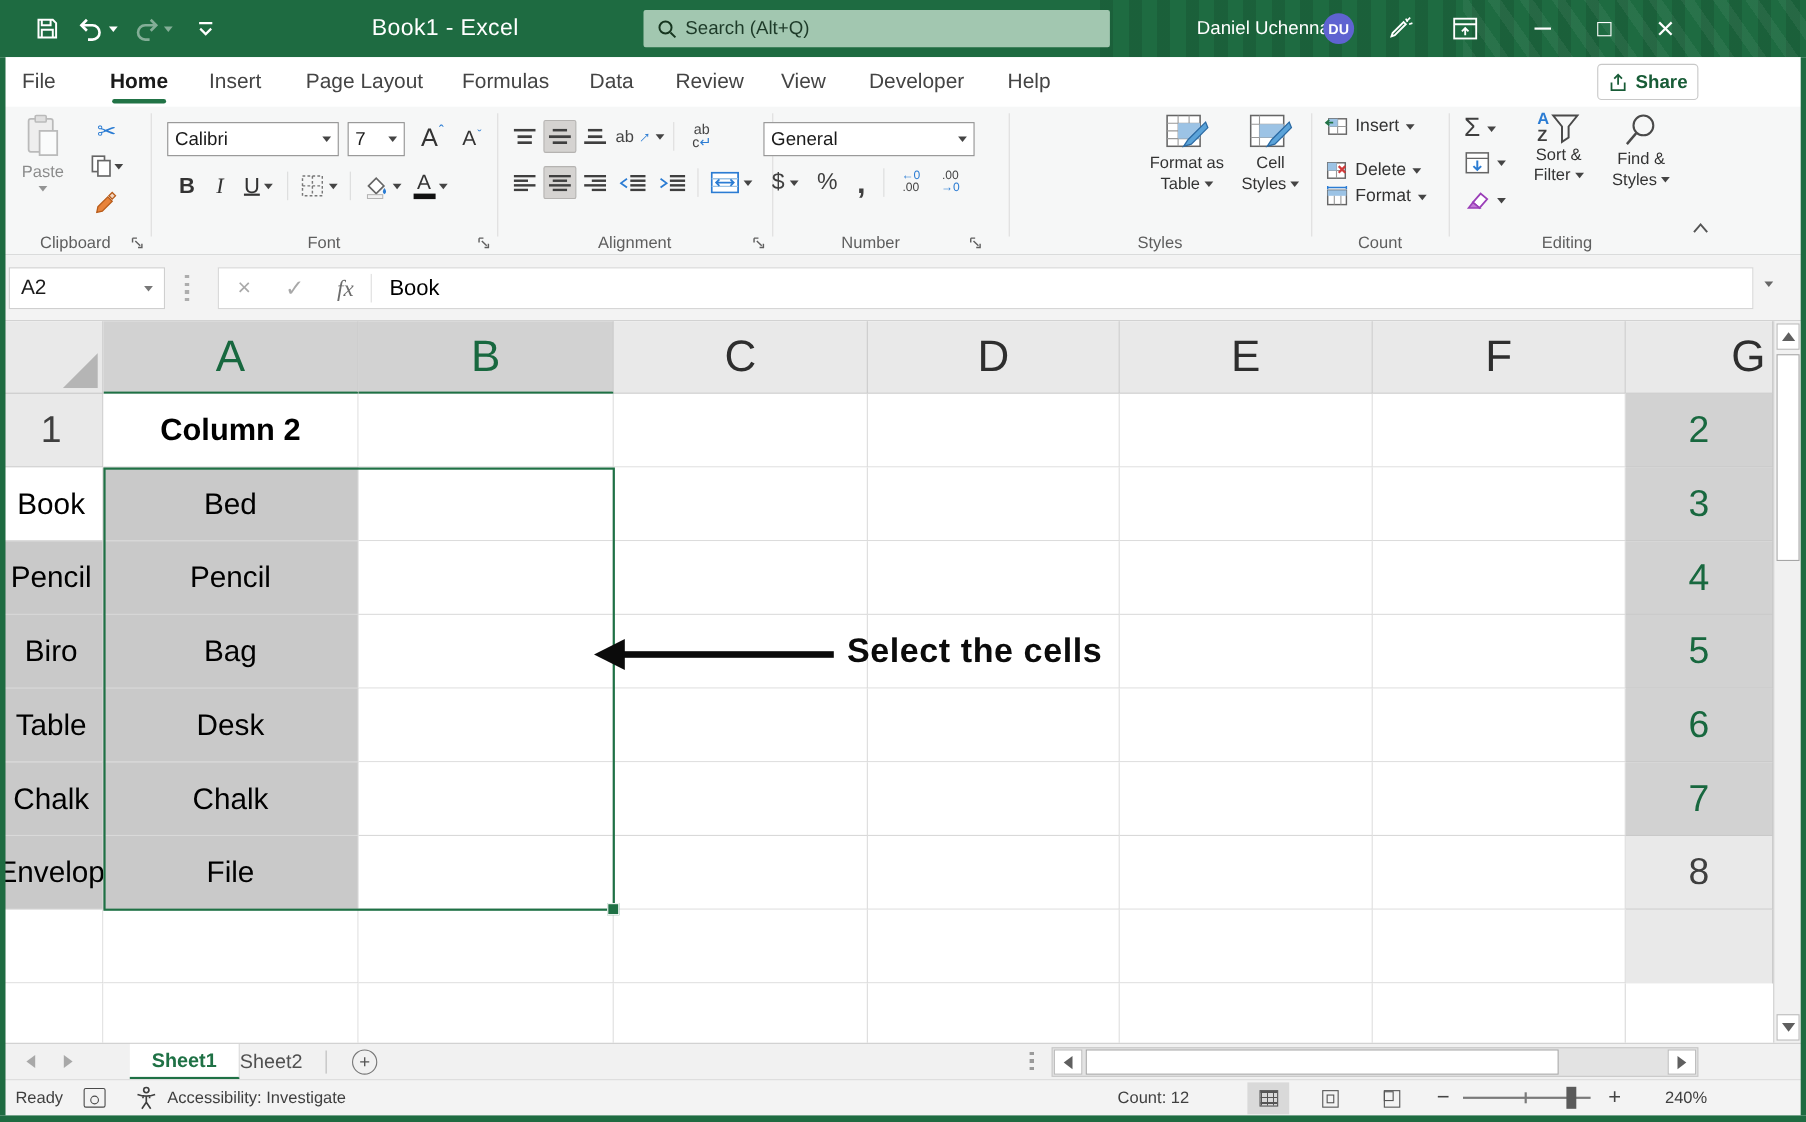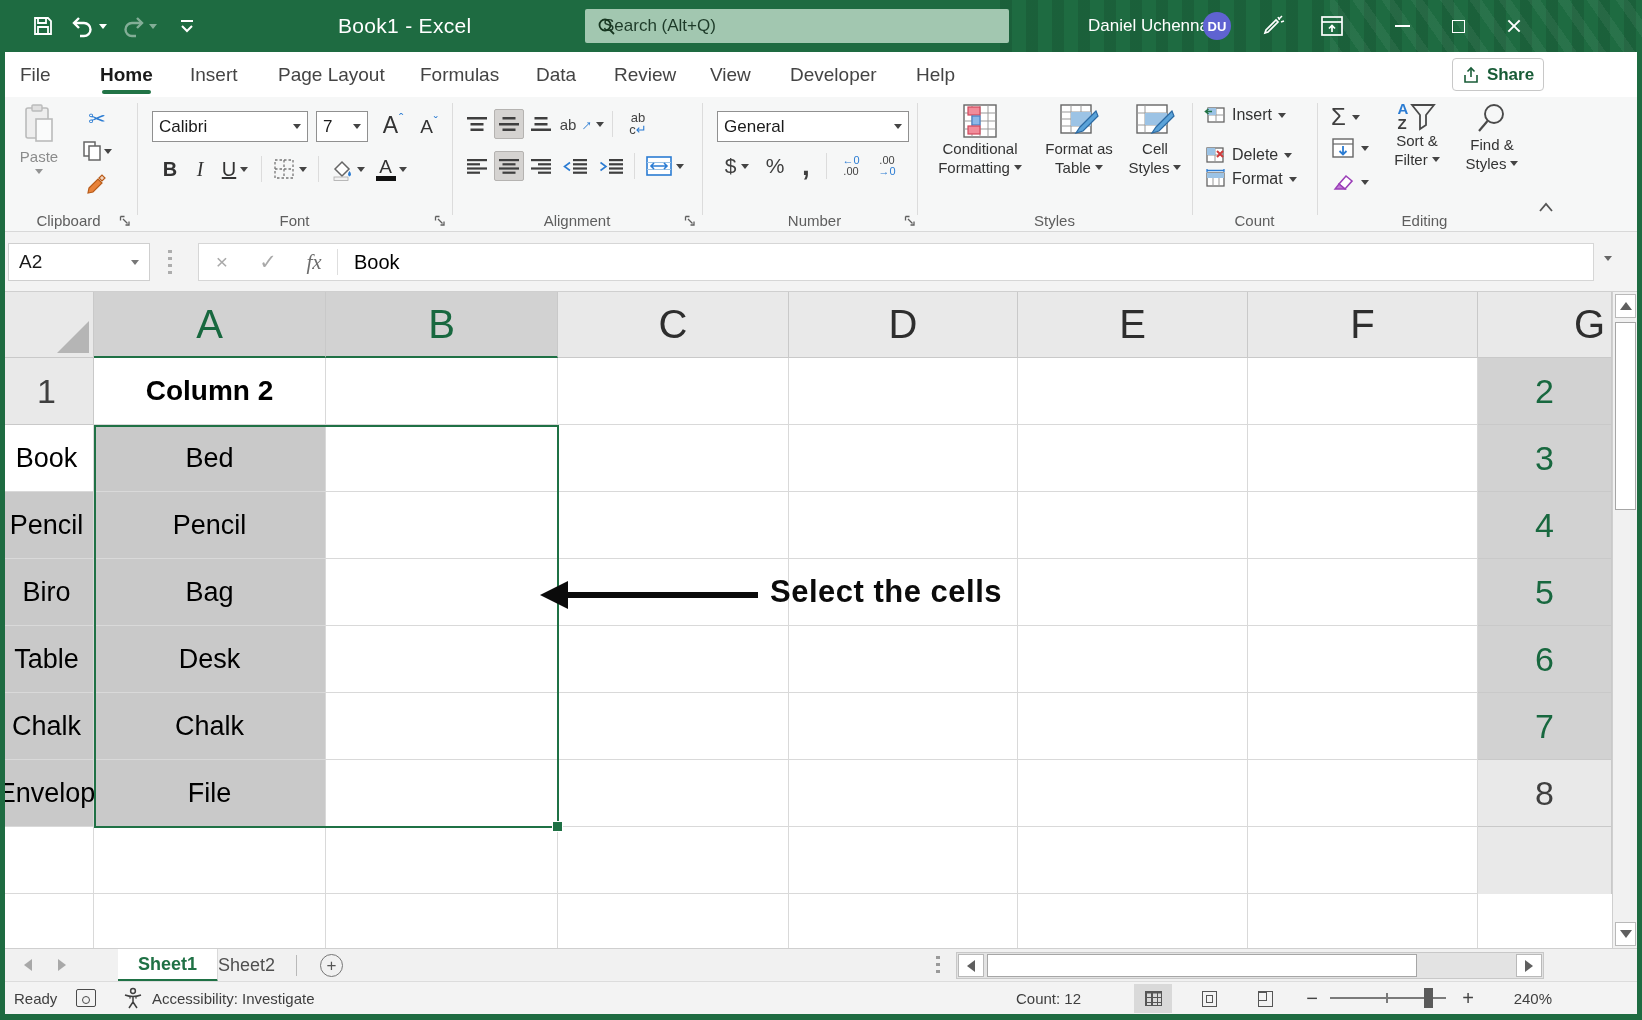--- a/index.html
+++ b/index.html
@@ -13,21 +13,21 @@
     background:repeating-linear-gradient(90deg, rgba(0,0,0,.10) 0 12px, transparent 12px 26px); }
   .tb-deco2 { left:1330px; top:0; width:312px; height:52px;
     background:repeating-linear-gradient(55deg, rgba(255,255,255,.05) 0 10px, transparent 10px 24px); }
   .tb-btn { display:flex; align-items:center; justify-content:center; }
   #save-btn { left:26px; top:10px; width:34px; height:32px; }
   #undo-btn { left:66px; top:10px; width:44px; height:32px; }
   #redo-btn { left:116px; top:10px; width:44px; height:32px; opacity:.45; }
   #qat-btn  { left:172px; top:10px; width:30px; height:32px; }
   #wintitle { left:338px; top:0; height:52px; display:flex; align-items:center; font-size:21px; letter-spacing:.3px; }
   #searchbox { left:585px; top:9px; width:424px; height:34px; background:#a2c7b0; border-radius:2px;
-    display:flex; align-items:center; padding-left:18px; }
+    display:flex; align-items:center; padding-left:38px; }
   #searchbox input { background:transparent; border:none; outline:none; font-size:17px; color:#16351f;
     font-family:"Liberation Sans", sans-serif; width:330px; }
   #searchbox input::placeholder { color:#1d3a28; opacity:1; }
   #search-glyph { left:597px; top:17px; }
   #username { left:1088px; top:0; height:52px; display:flex; align-items:center; font-size:17px; }
   #avatar { left:1203px; top:12px; width:28px; height:28px; border-radius:50%; background:#5f63d1;
     display:flex; align-items:center; justify-content:center; font-size:13px; font-weight:bold; color:#fff; }
   #pen-btn { left:1252px; top:10px; width:40px; height:32px; }
   #ribopt-btn { left:1312px; top:10px; width:40px; height:32px; }
   #min-btn { left:1374px; top:0; width:56px; height:52px; }
@@ -498,21 +498,21 @@
         <span class="glabel">Alignment</span>
       </div>
     <span class="launcher">
         <svg width="12" height="12" viewBox="0 0 12 12">
           <path d="M1.5 1.5 h4 M1.5 1.5 v4 M4 4 l4.5 4.5 M10 6.5 v3.5 h-3.5" fill="none" stroke="#5f5f5f" stroke-width="1.3"></path>
         </svg>
       </span>
   </div>
   <div class="gsep" style="left:702px;"></div>
 
-  <div class="group" style="left:707px; width:215px;padding-left:16px;">
+  <div class="group" style="left:684px; width:215px;padding-left:16px;">
     <div class="combo abs" style="left:10px; top:14px; width:192px; height:31px;">
       <span>General</span>
         <span class="chev"></span>
     </div>
     <div class="minirow" style="left:10px; top:54px; gap:2px;">
       <div class="btn" style="width:40px; height:30px;">
         <span style="font-size:21px; color:#3f3f3f;">$</span>
         <span class="chev" style="margin-left:5px;"></span>
       </div>
       <div class="btn" style="width:32px; height:30px;">
@@ -534,36 +534,20 @@
       </div>
     <span class="launcher">
         <svg width="12" height="12" viewBox="0 0 12 12">
           <path d="M1.5 1.5 h4 M1.5 1.5 v4 M4 4 l4.5 4.5 M10 6.5 v3.5 h-3.5" fill="none" stroke="#5f5f5f" stroke-width="1.3"></path>
         </svg>
       </span>
   </div>
   <div class="gsep" style="left:917px;"></div>
 
   <div class="group" style="left:917px; width:275px;">
-    <div class="bigbtn" style="left:10px; width:106px;">
-      <span>
-          <svg width="40" height="36" viewBox="0 0 40 36">
-            <rect x="4" y="2" width="32" height="32" fill="#fff" stroke="#666" stroke-width="1.4"></rect>
-            <path d="M12 2 v32 M20 2 v32 M28 2 v32 M4 10 h32 M4 18 h32 M4 26 h32" stroke="#999" stroke-width="1"></path>
-            <rect x="8" y="4" width="12" height="8" fill="#f18c9a" stroke="#d0485c" stroke-width="1.2"></rect>
-            <rect x="12" y="13" width="8" height="9" fill="#8db8e8" stroke="#4a7fc1" stroke-width="1.2"></rect>
-            <rect x="8" y="23" width="12" height="8" fill="#f18c9a" stroke="#d0485c" stroke-width="1.2"></rect>
-          </svg>
-        </span>
-      <span>Conditional</span>
-      <span class="lbl2">
-          <span>Formatting</span>
-          <span class="chev"></span>
-        </span>
-    </div>
     <div class="bigbtn" style="left:120px; width:84px;">
       <span>
           <svg width="42" height="36" viewBox="0 0 42 36">
             <rect x="3" y="2" width="30" height="28" fill="#fff" stroke="#666" stroke-width="1.4"></rect>
             <path d="M3 9 h30 M3 16 h30 M3 23 h30 M13 2 v28 M23 2 v28" stroke="#999" stroke-width="1"></path>
             <rect x="13" y="9" width="20" height="14" fill="#9cc3e5"></rect>
             <path d="M38 8 L22 24 l-4 6 l7 -2 L40 13 Z" fill="#5ba3d9" stroke="#2b6aa3" stroke-width="1.2"></path>
           </svg>
         </span>
       <span>Format as</span>

